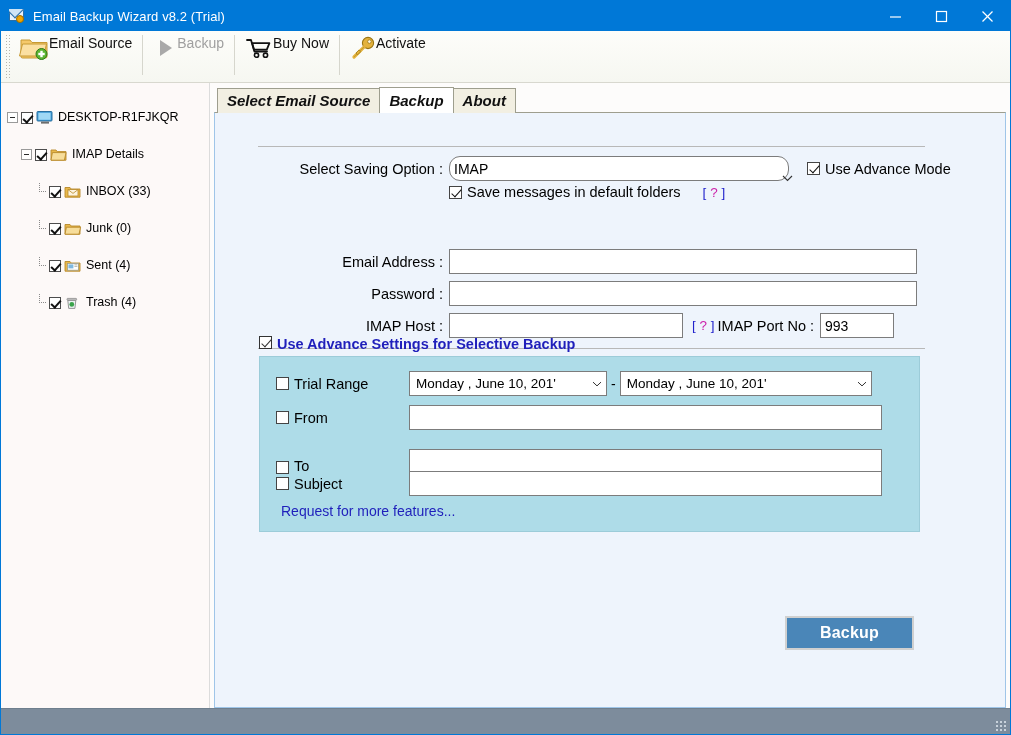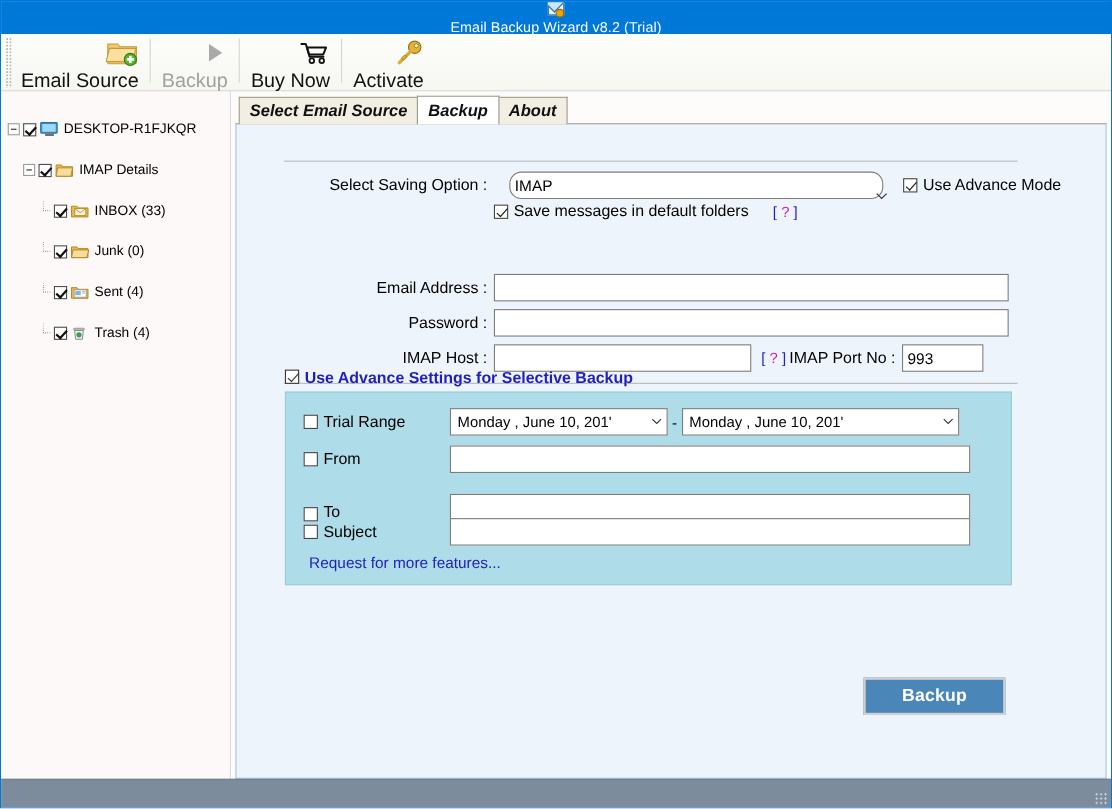--- a/index.html
+++ b/index.html
@@ -20,21 +20,20 @@
     display: flex; flex-direction: column;
   }
 
   
   .titlebar {
     height: 30px; min-height: 30px;
     background: #0078d7;
     display: flex; align-items: center;
     color: #ffffff;
     user-select: none;
-    flex-direction: column;
   }
   .title-icon {
     width: 18px; height: 16px;
     margin-left: 7px; margin-right: 7px;
     position: relative;
     flex: 0 0 auto;
   }
   .title-icon .env {
     position: absolute; left: 1px; top: 1px;
     width: 15px; height: 12px;
@@ -94,25 +93,25 @@
     padding-left: 4px;
     position: relative;
   }
   .grip {
     width: 6px; height: 46px; margin-top: 3px;
     background-image: radial-gradient(#b6b6ae 0.8px, transparent 0.9px);
     background-size: 3px 3px;
     flex: 0 0 auto;
   }
   .tb-btn {
-    display: flex; flex-direction: column;
-    align-items: flex-end; justify-content: flex-start;
+    display: flex; 
+    align-items: flex-start; justify-content: flex-start;
     padding: 3px 8px 0 8px;
     min-width: 56px;
-    font-size: 18px;
+    font-size: 14px;
     color: #111111;
   }
   .tb-btn.disabled { color: #a0a0a0; }
   .tb-ico { height: 28px; display: flex; align-items: center; justify-content: center; }
   .tb-label { margin-top: 1px; white-space: nowrap; }
   .tb-sep {
     width: 1px; height: 40px; margin: 4px 2px 0 2px;
     background: #d6d6cd; flex: 0 0 auto;
   }
 
@@ -529,21 +528,21 @@
         <div class="tab active">Backup</div>
         <div class="tab">About</div>
       </div>
 
       <div class="panel">
 
         <div class="hr" style="left:43px; top:33px; width:667px;"></div>
 
         <div class="frow" style="left:43px; top:43px;">
           <div class="flabel" style="width:185px;">Select Saving Option :</div>
-          <div class="combo" style="width:340px; margin-left:20px;border-radius:11px;">
+          <div class="combo" style="width:340px; margin-left:6px;border-radius:11px;">
             <span>IMAP</span>
             <span class="caret">
               <svg width="11" height="8" viewBox="0 0 11 8">
                   <path d="M1 2 L5.5 6.4 L10 2" fill="none" stroke="#333" stroke-width="1.1"></path>
                 </svg>
             </span>
           </div>
           <div class="ck" style="margin-left:18px;">
             <span class="ckbox on"></span>
             <span>Use Advance Mode</span>

